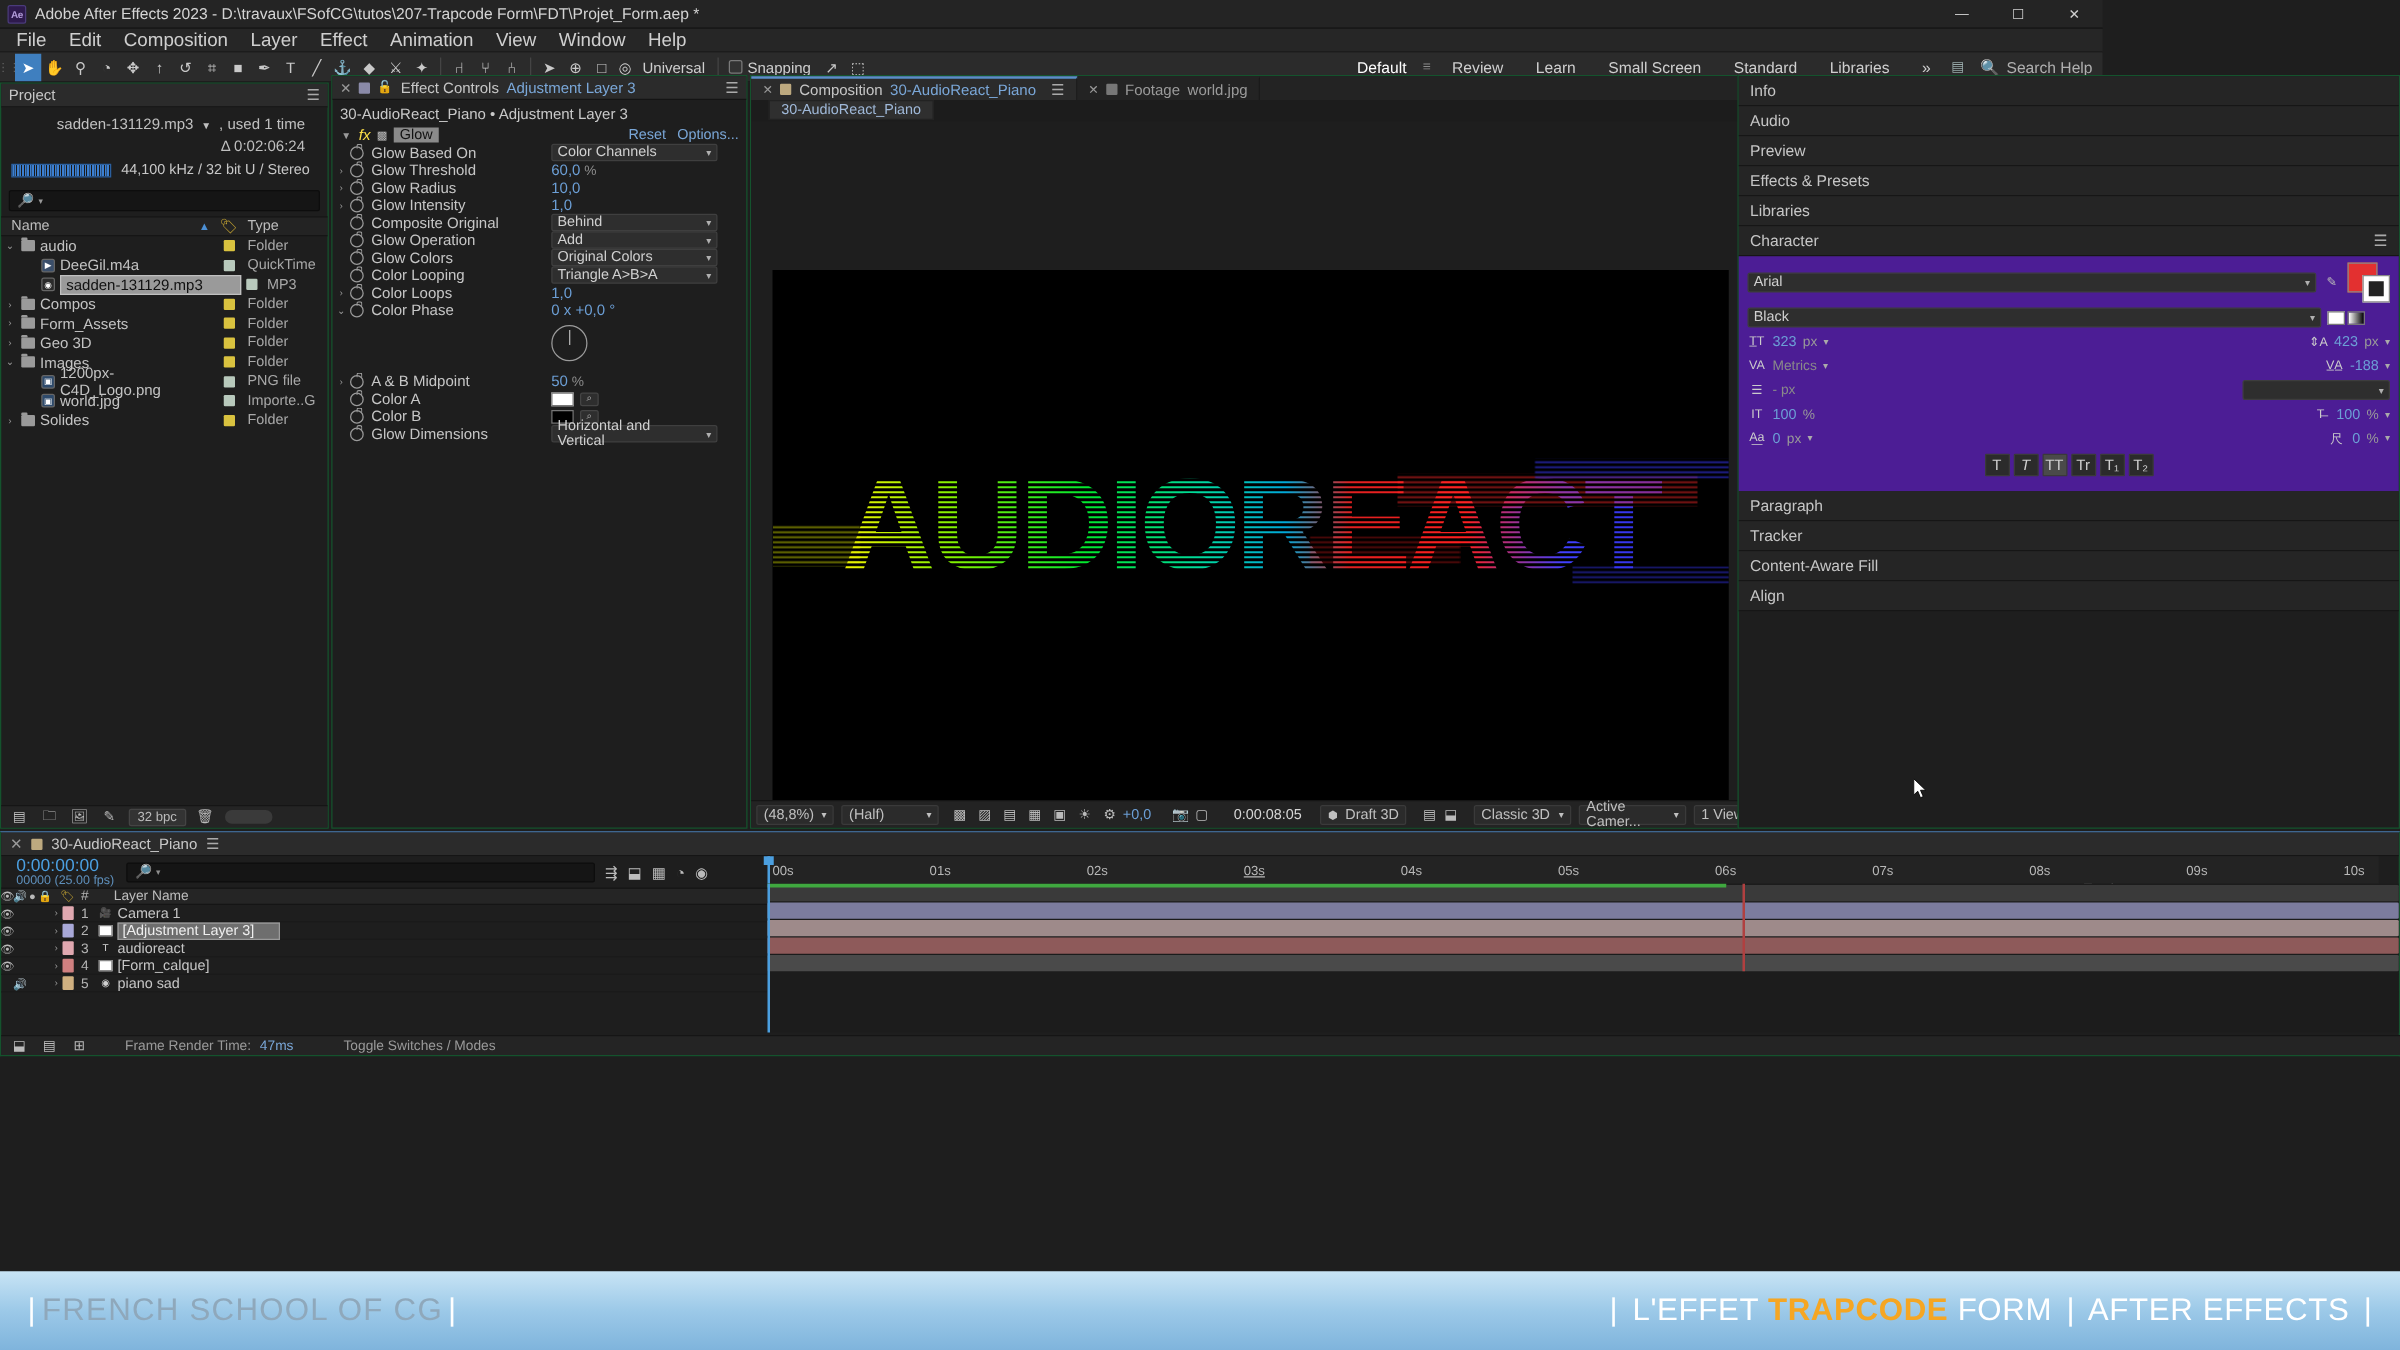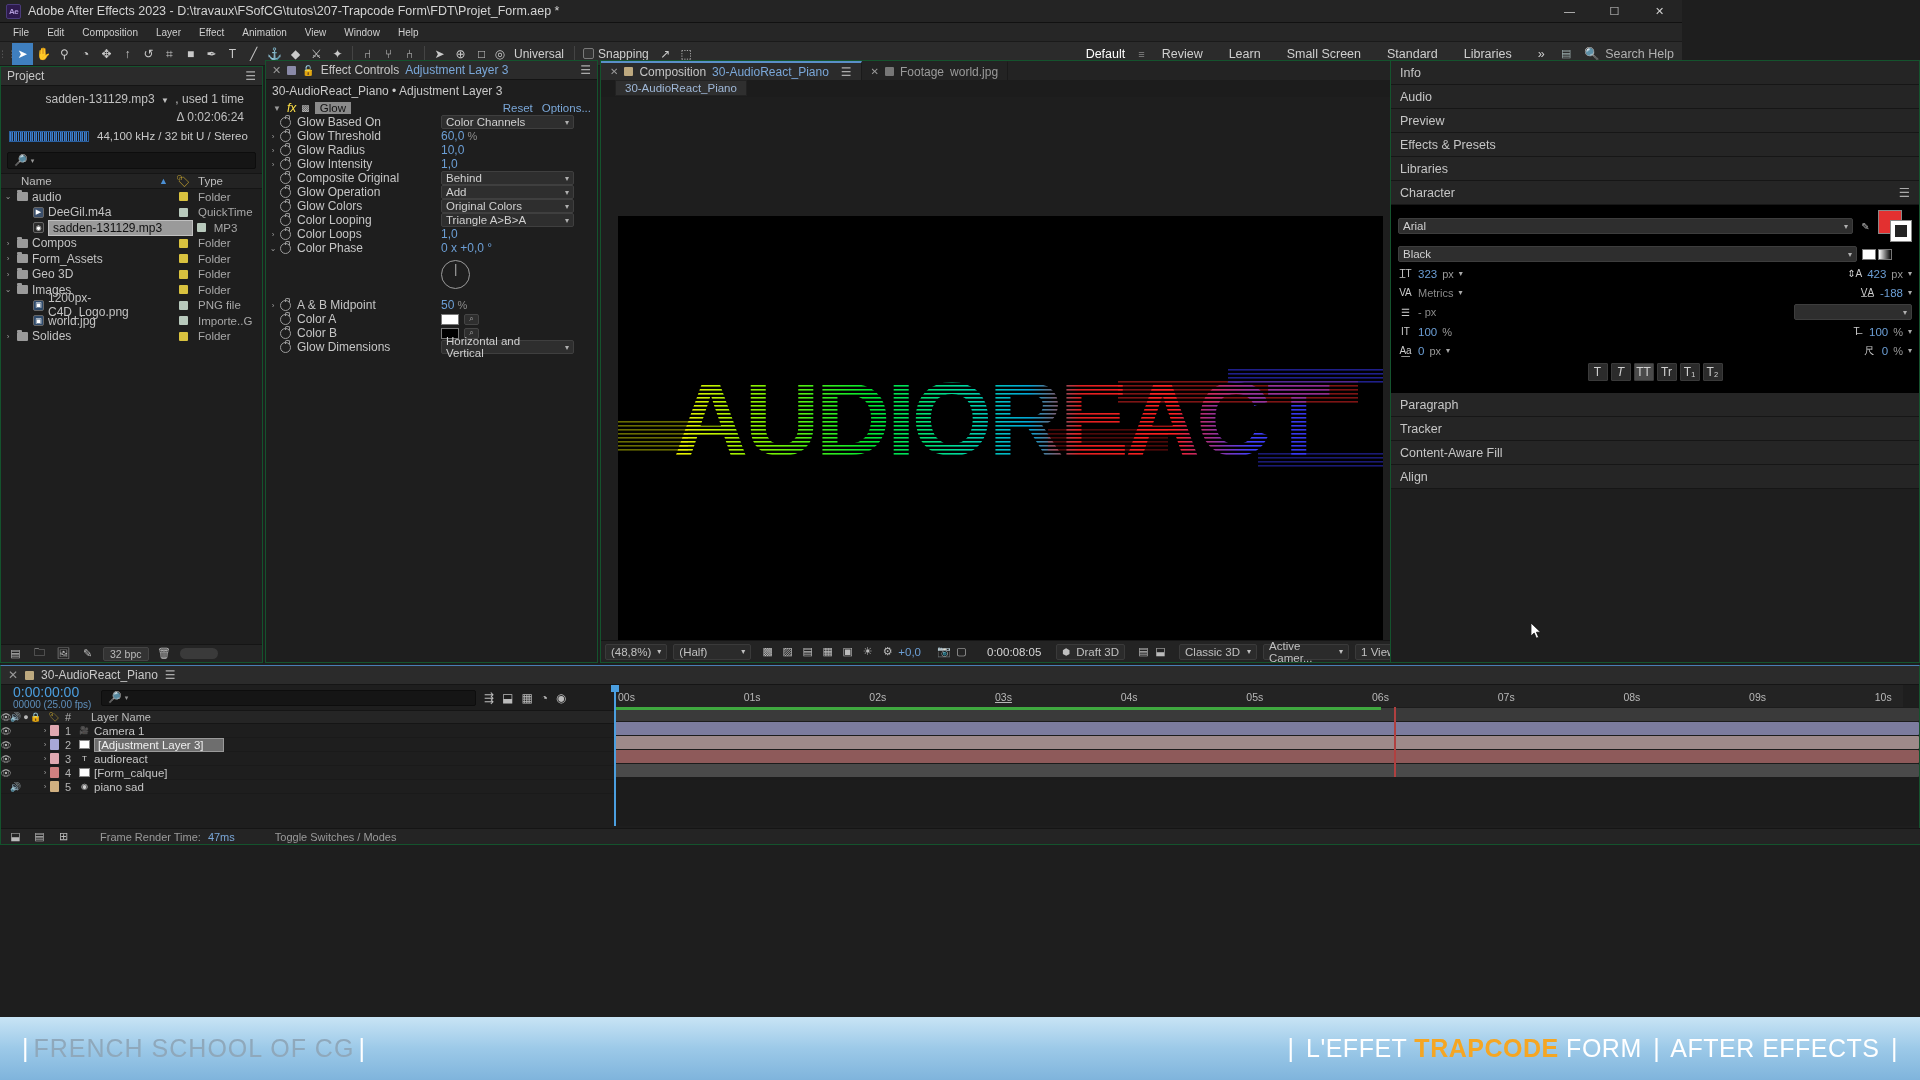--- a/index.html
+++ b/index.html
@@ -27,21 +27,21 @@
   .win-btn {
     width:45px; height:23px; display:flex; align-items:center; justify-content:center;
     color:#d0d0d0; font-size:11px;
   }
 
   
   .menubar {
     height:19px; background:#262626; display:flex; align-items:center;
     padding-left:4px; border-bottom:1px solid #1a1a1a;
   }
-  .menu-item { padding:0 9px; font-size:10px; color:#cfcfcf; line-height:19px; }
+  .menu-item { padding:0 9px; font-size:15px; color:#cfcfcf; line-height:19px; }
 
   
   .toolbar {
     height:24px; background:#2b2b2b; display:flex; align-items:center;
     border-bottom:1px solid #1a1a1a; padding-left:2px; gap:0px;
   }
   .tool {
     width:21px; height:22px; display:flex; align-items:center; justify-content:center;
     color:#c9c9c9; font-size:12px; position:relative;
   }
@@ -85,21 +85,21 @@
   .proj-search {
     margin:4px 6px 4px 6px; height:17px; background:#151515; border:1px solid #0d0d0d;
     border-radius:2px; display:flex; align-items:center; padding:0 6px; gap:3px;
     color:#9a9a9a; font-size:11px;
   }
   .proj-head {
     height:16px; background:#232323; display:flex; align-items:center;
     font-size:11.5px; color:#bdbdbd; border-top:1px solid #151515;
     border-bottom:1px solid #151515;
   }
-  .proj-head .c1 { flex:1; padding-left:20px; }
+  .proj-head .c1 { flex:1; padding-left:8px; }
   .proj-head .sortar { color:#4b8fd4; font-size:9px; padding-right:4px; }
   .proj-head .tagcol { width:22px; text-align:center; }
   .proj-head .c2 { width:68px; padding-left:4px; }
   .prow {
     height:15.5px; display:flex; align-items:center; font-size:12px; color:#c3c3c3;
   }
   .prow .nm { flex:1; display:flex; align-items:center; gap:4px; }
   .prow .tw { width:22px; display:flex; justify-content:center; }
   .prow .ty { width:68px; padding-left:4px; color:#a8a8a8; font-size:11.5px; }
   .tri { width:10px; color:#9a9a9a; font-size:8px; text-align:center; }
@@ -179,21 +179,21 @@
   .ctb.plain { background:transparent; border:none; }
   .cicon { width:17px;height:16px;display:flex;align-items:center;justify-content:center;color:#bbb;font-size:11px; }
 
   
   #right { left:1390px; top:60px; width:530px; height:603px; background:#1e1e1e; }
   .rbar {
     height:24px; background:#252525; border-bottom:1px solid #161616;
     display:flex; align-items:center; padding:0 9px; font-size:12.5px; color:#c6c6c6;
   }
   .rbar .hamb { margin-left:auto; color:#aaa; }
-  .charpanel { background:#000000; padding:5px 7px 8px 7px; }
+  .charpanel { background:#4c1d95; padding:5px 7px 8px 7px; }
   .crow { display:flex; align-items:center; gap:5px; margin-bottom:4px; }
   .cfield {
     background:#2e2e2e;border:1px solid #3d3d3d;border-radius:2px;height:16px;
     display:flex;align-items:center;padding:0 4px; font-size:11.5px;color:#d0d0d0;
   }
   .cfield .ar{font-size:8px;margin-left:auto;color:#b0b0b0;}
   .cicon-sm { width:15px;height:15px;display:flex;align-items:center;justify-content:center;color:#bbb;font-size:10px; }
   .colorstack { position:relative; width:34px; height:32px; }
   .fillsw { position:absolute;left:0;top:0;width:24px;height:24px;background:#e33030;border:1px solid #888; }
   .strokesw { position:absolute;right:0;bottom:0;width:22px;height:22px;background:#fff;border:1px solid #888; }

